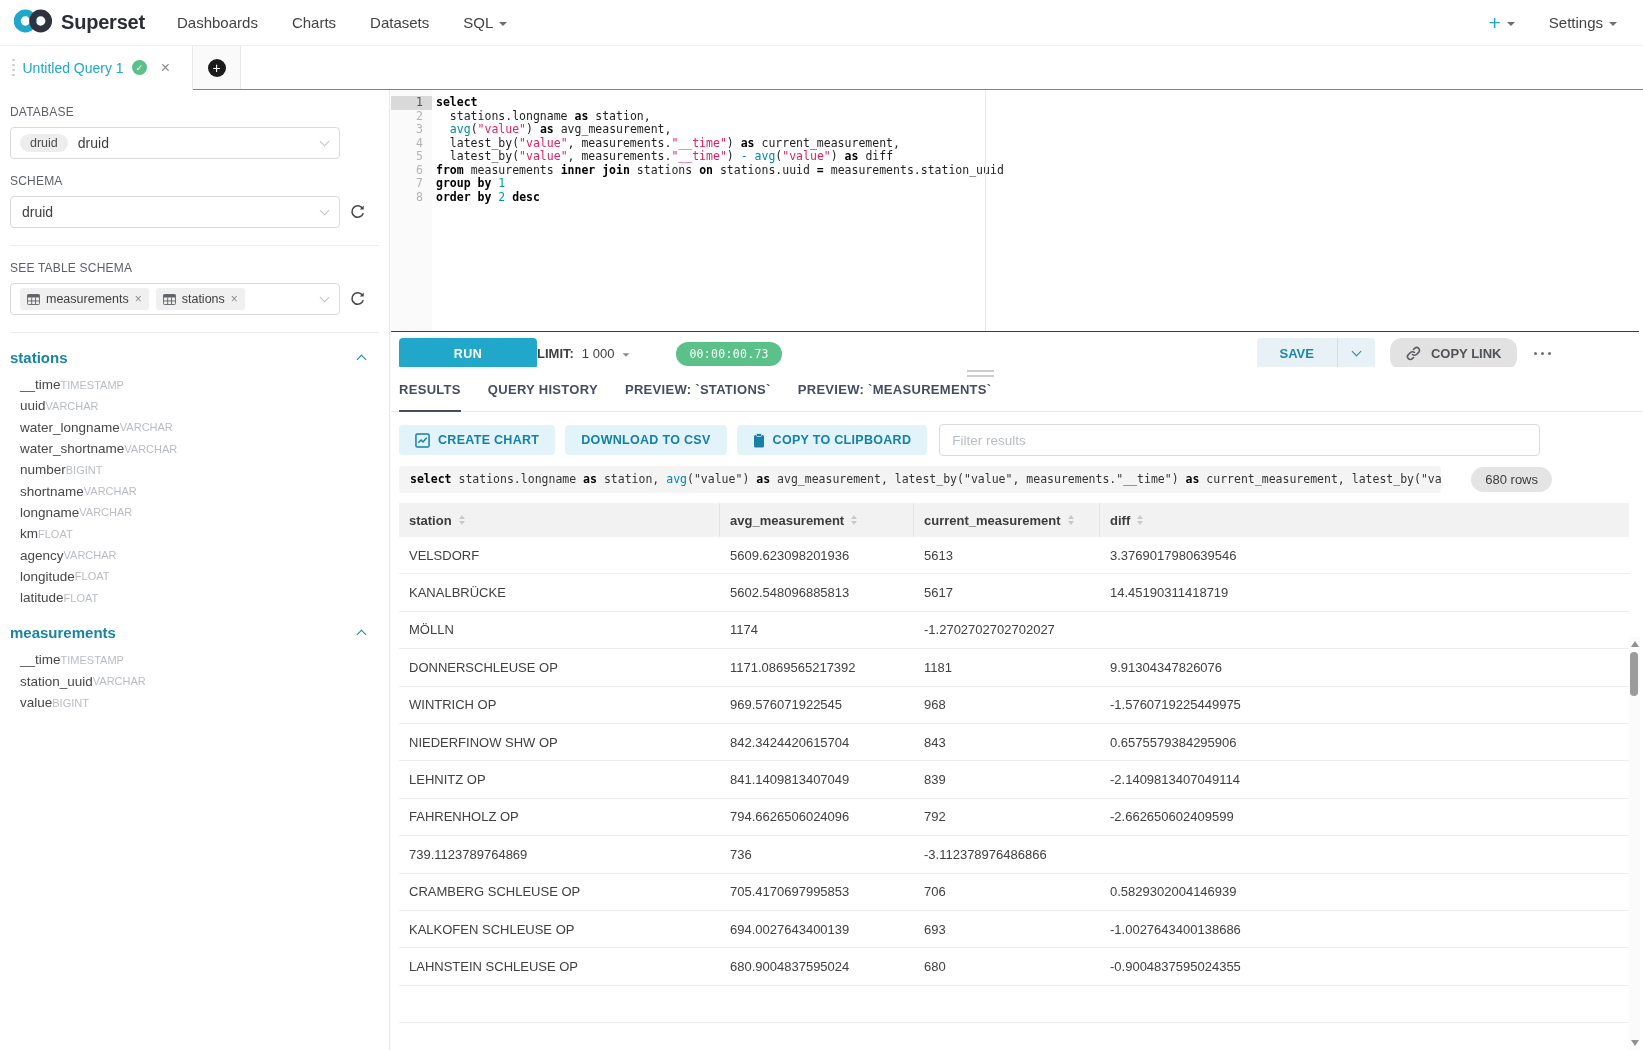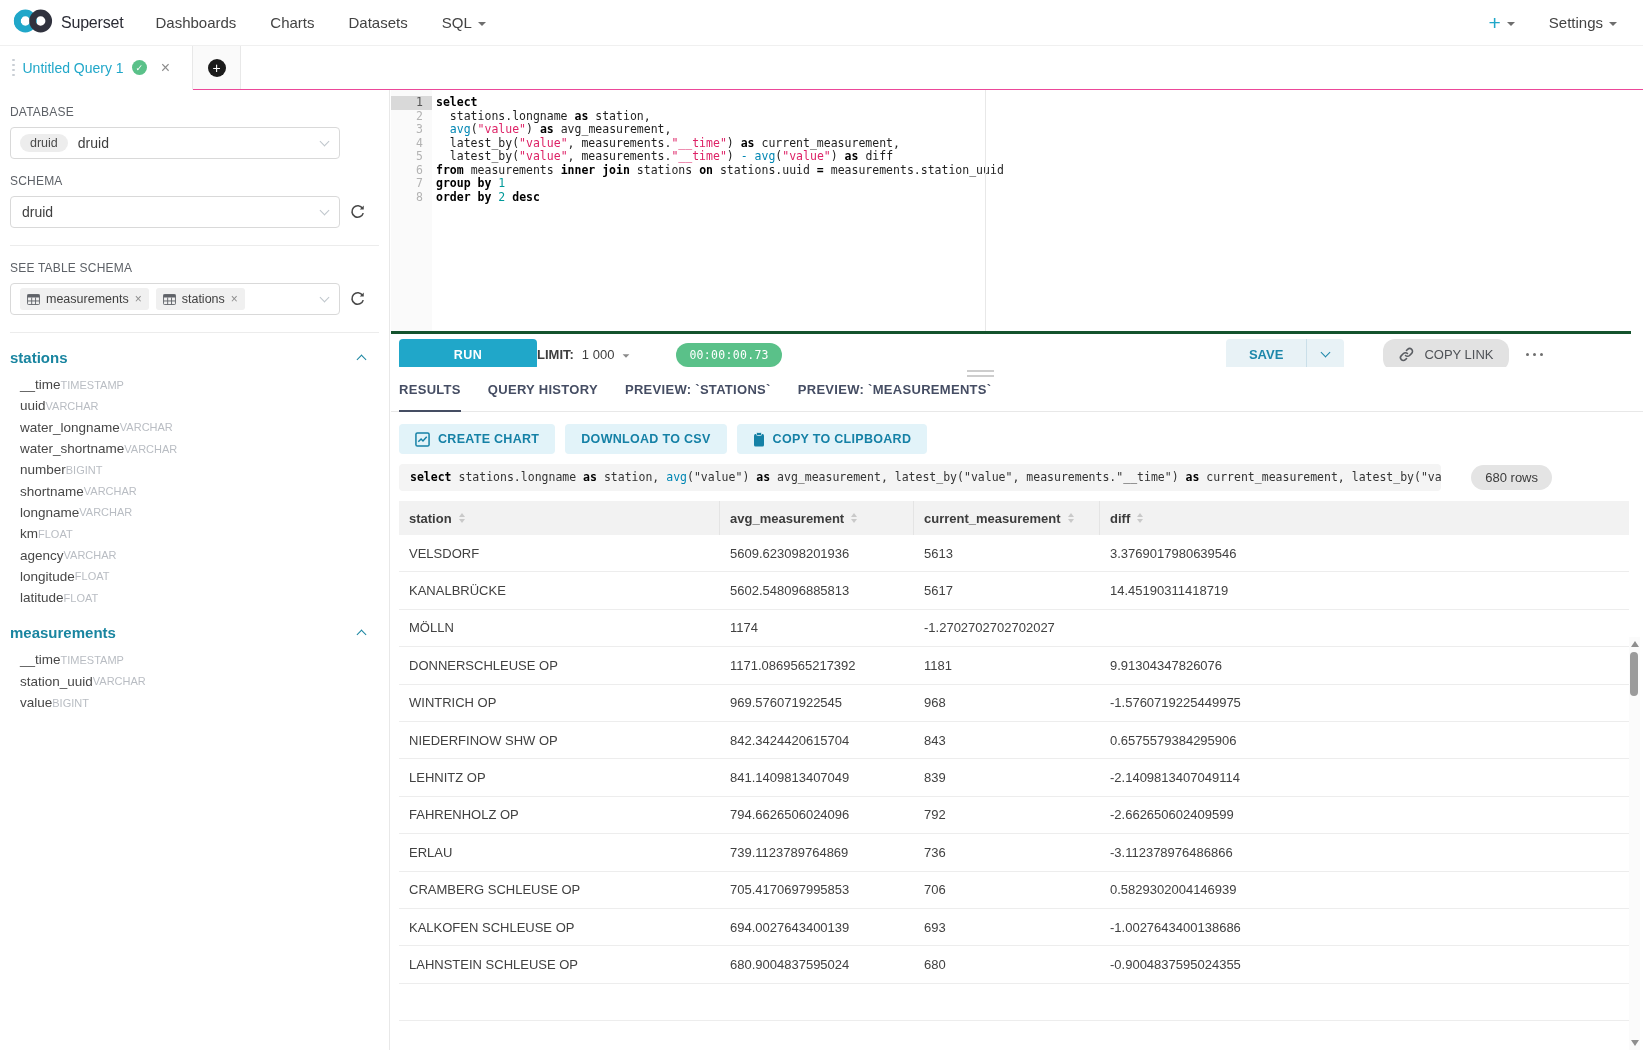--- a/index.html
+++ b/index.html
@@ -4,21 +4,21 @@
 <style>
   * { margin:0; padding:0; box-sizing:border-box; }
   html,body { width:1643px; height:1050px; overflow:hidden; background:#fff;
     font-family:"Liberation Sans", sans-serif; color:#484848; }
   .mono { font-family:"DejaVu Sans Mono", monospace; }
 
   
   .navbar { position:absolute; top:0; left:0; width:100%; height:46px; background:#fff;
     display:flex; align-items:center; padding:0 26px 0 12px; border-bottom:1px solid #f0f0f0; }
   .brand { display:flex; align-items:center; gap:7px; margin-right:32px; }
-  .brand-name { font-size:16px; font-weight:400; color:#2b2c35; letter-spacing:-.2px; }
+  .brand-name { font-size:20px; font-weight:700; color:#2b2c35; letter-spacing:-.2px; }
   .nav-item { font-size:15px; color:#434343; margin-right:34px; display:flex; align-items:center; gap:6px; cursor:pointer; }
   .nav-right { margin-left:auto; display:flex; align-items:center; gap:34px; }
   .plus-link { color:#20a7c9; font-size:21px; font-weight:400; display:flex; align-items:center; gap:6px; }
   .settings-link { font-size:15px; color:#434343; display:flex; align-items:center; gap:6px; }
   .caret { width:0; height:0; border-left:4px solid transparent; border-right:4px solid transparent;
     border-top:4.5px solid #6e6e6e; display:inline-block; margin-top:2px; }
 
   
   .tabstrip { position:absolute; top:46px; left:0; width:100%; height:44px; background:#fff;
     border-bottom:1px solid #ec4899; display:flex; align-items:stretch; }
@@ -71,36 +71,36 @@
   .code { position:absolute; left:41px; top:0; right:0; padding:6px 0 0 4px; color:#1f1f1f; white-space:pre; }
   .cl { height:13.5px; }
   .kw { font-weight:700; color:#000; }
   .fn { color:#0086b3; }
   .str { color:#dd2266; }
   .num { color:#009999; }
   .op { color:#0086b3; }
   .print-margin { position:absolute; left:594px; top:0; bottom:0; width:1px; background:#e8e8e8; }
 
   
-  .runbar { position:absolute; top:241px; left:0; right:12px; height:36px; border-top:3px solid #14532d;
+  .runbar { position:absolute; top:241px; left:0; right:4px; height:36px; border-top:1px solid #14532d;
     display:flex; align-items:center; padding:8px 86px 0 8px; background:#fff; }
   .run-btn { width:138px; height:31px; background:#20a7c9; border:none; border-radius:4px; color:#fff;
     font-size:12.5px; font-weight:700; letter-spacing:.4px; cursor:pointer; font-family:inherit; }
   .limit { display:flex; align-items:center; gap:8px; font-size:13px; color:#3e3e3e; cursor:pointer; }
   .limit .lab { font-weight:600; }
   .limit .caret { border-top-color:#8a8a8a; transform:scale(.85); }
   .timer { margin-left:46px; background:#5ac189; color:#fff; border-radius:12px; height:24px;
     display:flex; align-items:center; padding:0 13px; font-size:11.5px; letter-spacing:.3px; }
   .runbar-right { margin-left:auto; display:flex; align-items:center; gap:15px; }
   .save-split { display:flex; height:32px; border-radius:4px; overflow:hidden; background:#e8f2f6; cursor:pointer; }
   .save-main { padding:0 23px; display:flex; align-items:center; color:#1d87aa; font-size:13px; font-weight:700; }
   .save-caret { width:38px; display:flex; align-items:center; justify-content:center; border-left:1px solid #cadfe9; }
   .save-caret .chev { border-color:#1d87aa; margin-top:-4px; }
   .copylink-btn { height:32px; background:#e2e2e2; border:none; border-radius:12px; display:flex; align-items:center;
-    gap:9px; padding:0 15px; font-size:13px; font-weight:400; color:#4f5257; cursor:pointer; font-family:inherit;margin-left:24px; }
+    gap:9px; padding:0 15px; font-size:13px; font-weight:700; color:#4f5257; cursor:pointer; font-family:inherit; }
   .dots-h { display:flex; gap:3.5px; cursor:pointer; padding:4px 2px; }
   .dots-h i { width:3.5px; height:3.5px; border-radius:50%; background:#6f6f6f; }
 
   
   .south { position:absolute; top:277px; left:0; right:0; bottom:0; background:#fff; }
   .pane-handle { position:absolute; top:3px; left:46%; width:27px; cursor:row-resize; }
   .pane-handle i { display:block; height:1.5px; background:#cdcdcd; margin-bottom:3.5px; }
   .rtabs { margin-top:15px; padding:0 8px; display:flex; gap:27px; border-bottom:1px solid #e8e8e8; }
   .rtab { font-size:13px; font-weight:600; color:#454d63; letter-spacing:.3px; padding-bottom:13px; cursor:pointer; }
   .rtab.active { border-bottom:2px solid #454d63; margin-bottom:-1px; }
@@ -402,20 +402,21 @@
       <button class="act-btn">
         <span>DOWNLOAD TO CSV</span>
       </button>
       <button class="act-btn">
         <svg width="12" height="15" viewBox="0 0 12 15">
           <rect x="1" y="2" width="10" height="12.5" rx="1.5" fill="#1581a6"></rect>
           <rect x="3.5" y="0.5" width="5" height="3" rx="1" fill="#1581a6" stroke="#e2f3f9" stroke-width="0.8"></rect>
         </svg>
         <span>COPY TO CLIPBOARD</span>
       </button>
+      <input class="filter-input" type="text" placeholder="Filter results" style="">
     </div>
 
     <div class="preview-row">
       <div class="preview-bar"><span class="kw">select</span><span> stations.longname </span><span class="kw">as</span><span> station, </span><span class="fn">avg</span><span>("value") </span><span class="kw">as</span><span> avg_measurement, latest_by("value", measurements."__time") </span><span class="kw">as</span><span> current_measurement, latest_by("value"…</span></div>
       <div class="rows-badge">680 rows</div>
     </div>
 
     <div class="rtable">
       <div class="thead">
         <div class="th">
@@ -489,21 +490,20 @@
             <div class="td">839</div>
             <div class="td">-2.1409813407049114</div>
           </div>
           <div class="tr">
             <div class="td">FAHRENHOLZ OP</div>
             <div class="td">794.6626506024096</div>
             <div class="td">792</div>
             <div class="td">-2.662650602409599</div>
           </div>
           <div class="tr">
-            <div class="td">ERLAU</div>
             <div class="td">739.1123789764869</div>
             <div class="td">736</div>
             <div class="td">-3.112378976486866</div>
           </div>
           <div class="tr">
             <div class="td">CRAMBERG SCHLEUSE OP</div>
             <div class="td">705.4170697995853</div>
             <div class="td">706</div>
             <div class="td">0.5829302004146939</div>
           </div>

